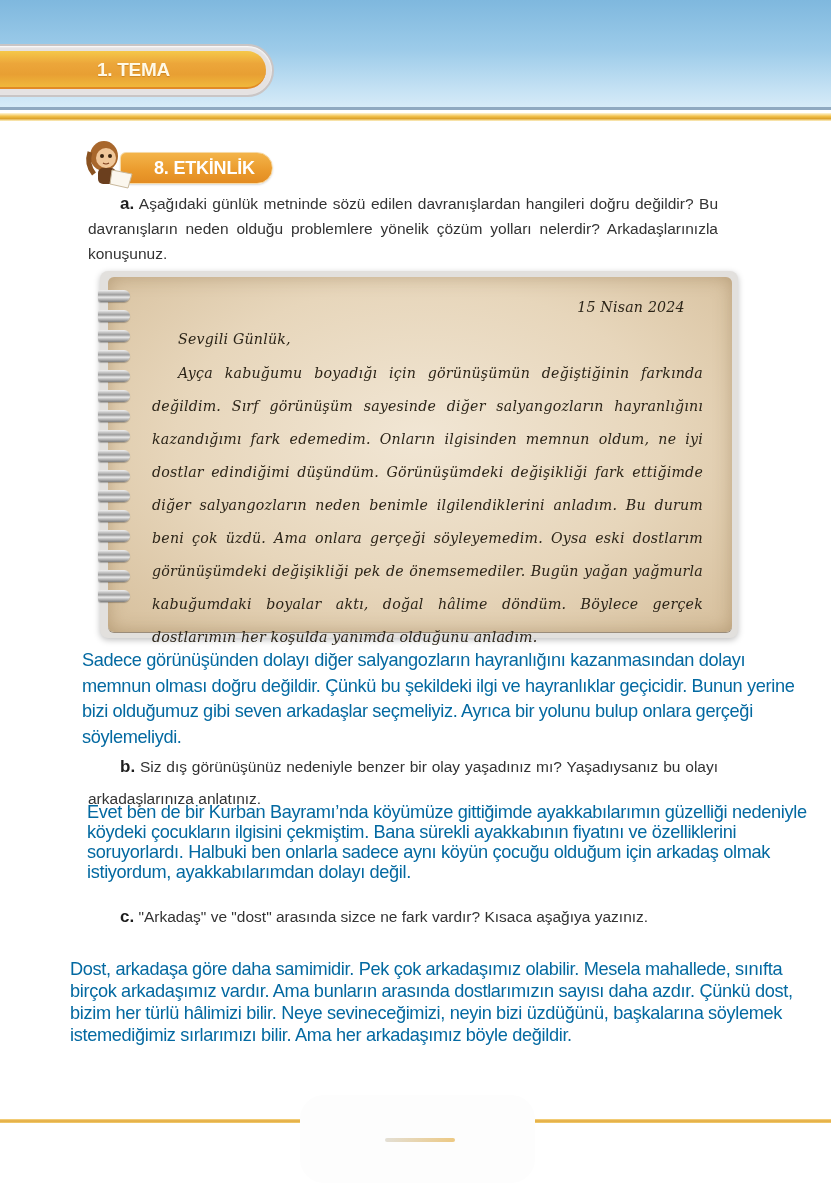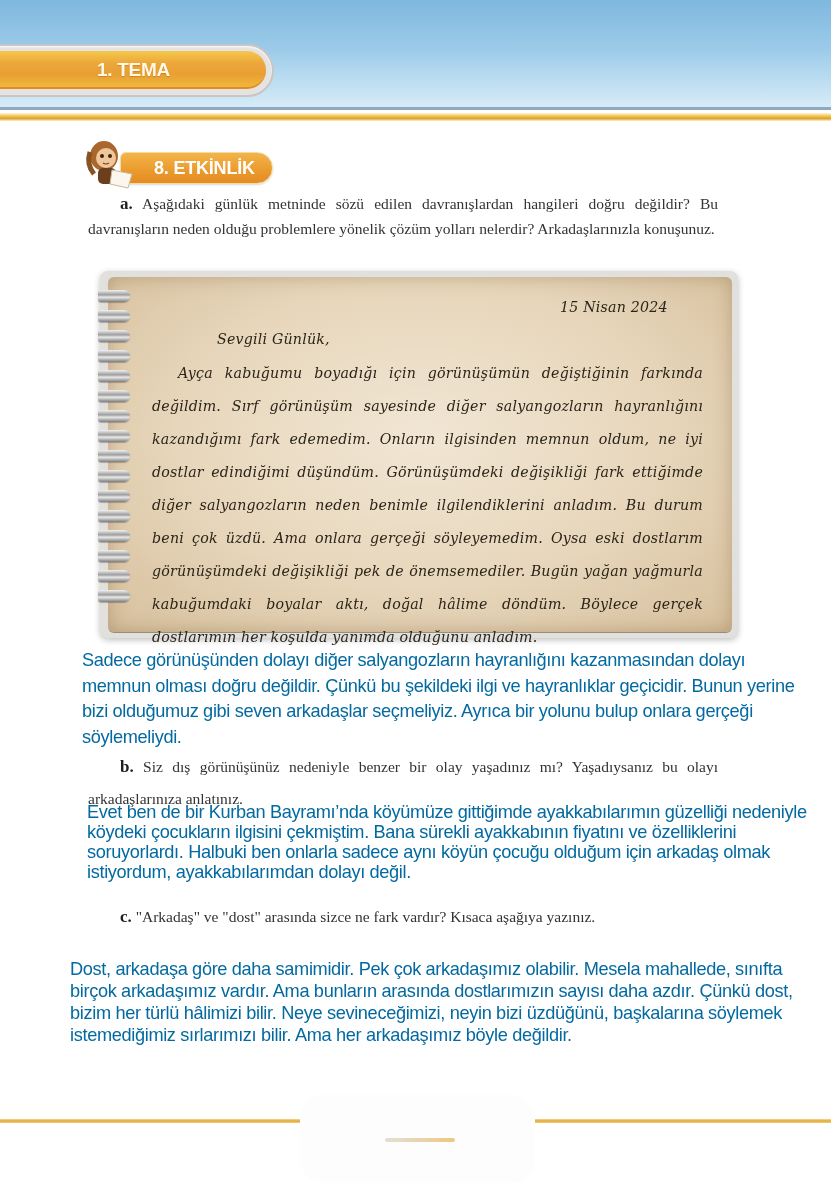--- a/index.html
+++ b/index.html
@@ -50,21 +50,21 @@
   .activity-label {
     position: absolute; left: 154px; top: 158px;
     font-weight: bold; font-size: 18px; color: #ffffff; letter-spacing: -0.2px;
   }
   .mascot {
     position: absolute; left: 82px; top: 134px; width: 60px; height: 56px;
   }
 
   
   .question {
-    position: absolute; font-family: Liberation Serif, serif; font-size: 15.5px;
+    position: absolute; font-family: Liberation Sans, sans-serif; font-size: 15.5px;
     color: #333; line-height: 25px; text-align: justify;
   }
   .question .letter { font-weight: bold; font-size: 17px; color: #1e1e1e; }
   .q-a { left: 88px; top: 191px; width: 630px; text-indent: 32px; }
   .q-b { left: 88px; top: 751px; width: 630px; text-indent: 32px; line-height: 32px; }
   .q-c { left: 92px; top: 904px; width: 626px; text-indent: 28px; line-height: 26px; }
 
   
   .notebook-shadow {
     position: absolute; left: 100px; top: 271px; width: 638px; height: 367px;
@@ -83,22 +83,22 @@
   .ring {
     position: absolute; left: 0; width: 32px; height: 12px;
     border-radius: 3px 6px 6px 3px;
     background: linear-gradient(180deg, #f2f2f2 0%, #9d9d9d 40%, #e9e9e9 60%, #7d7d7d 100%);
     box-shadow: 0 1px 1px rgba(0,0,0,0.25);
   }
   .diary {
     position: absolute; font-family: "DejaVu Serif", serif; font-style: italic;
     font-size: 14.2px; color: #2b2418; letter-spacing: 0.2px;
   }
-  .diary-date { left: 560px; top: 299px; width: 142px; text-align: left; }
-  .diary-greeting { left: 178px; top: 331px; margin-left: 39px; }
+  .diary-date { left: 560px; top: 299px; width: 142px; text-align: center; }
+  .diary-greeting { left: 178px; top: 331px; }
   .diary-body {
     left: 152px; top: 357px; width: 551px; line-height: 33px;
     text-align: justify; text-indent: 26px;
   }
 
   
   .answer {
     position: absolute; font-family: "Liberation Sans", sans-serif;
     font-size: 18.2px; color: #0369a1; line-height: 25.5px; letter-spacing: -0.35px;
   }

